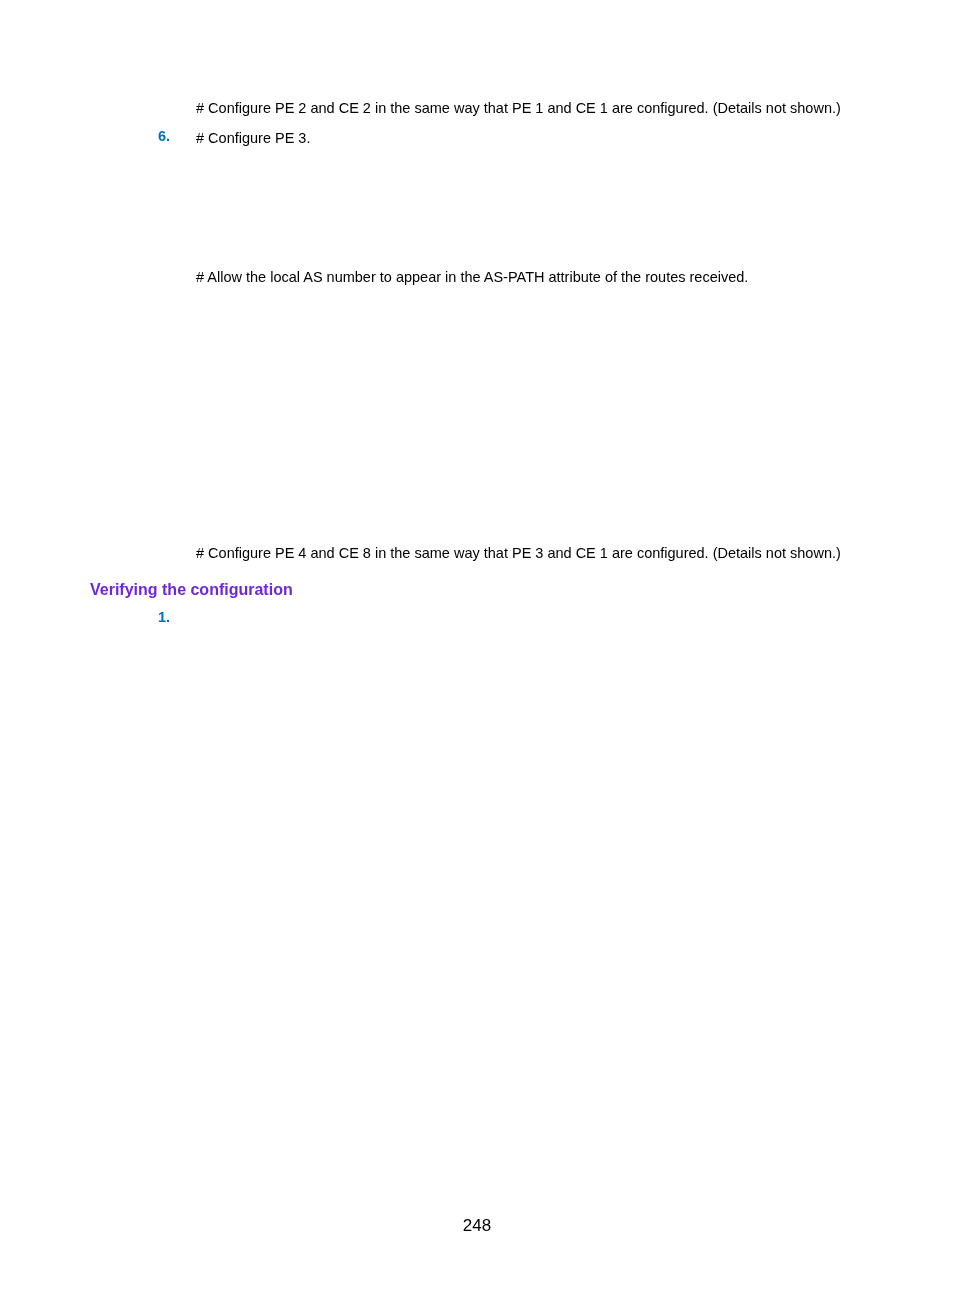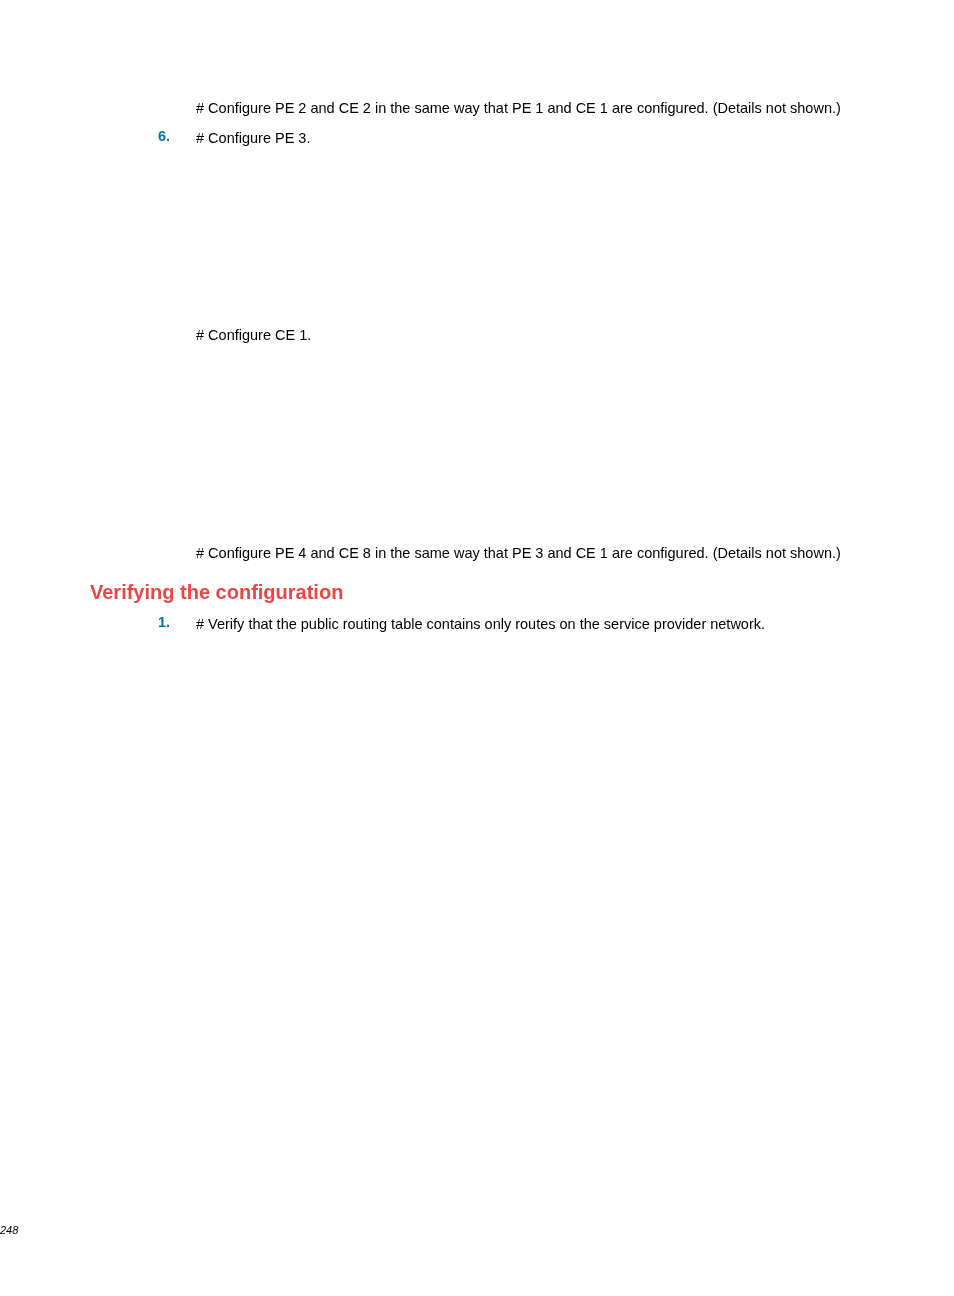--- a/index.html
+++ b/index.html
@@ -34,55 +34,53 @@
     position: absolute;
     left: 68px;
     top: 0;
     color: #0073b3;
     font-weight: bold;
   }
   .gap-code { height: 118px; }
   .gap-code-sm { height: 58px; }
   .gap-code-lg { height: 198px; }
   .section-heading {
-    color: #ef4444;
+    color: #6d28d9;
     font-weight: bold;
-    font-size: 20px;
+    font-size: 16px;
     margin-top: 18px;
     margin-bottom: 10px;
   }
   .page-number {
     position: absolute;
     bottom: 60px;
     left: 0;
     width: 100%;
-    text-align: left;
-    font-size: 11px;
-    font-style: italic;
+    text-align: center;
+    font-size: 17px;
   }
 </style>
 </head>
 <body>
 
 <div class="page">
 
   <div class="body-indent"># Configure PE 2 and CE 2 in the same way that PE 1 and CE 1 are configured. (Details not shown.)</div>
 
   <div class="numbered">
     <span class="num">6.</span>
     <div class="body-indent2"># Configure PE 3.</div>
     <div class="gap-code"></div>
+    <div class="body-indent"># Allow the local AS number to appear in the AS-PATH attribute of the routes received.</div>
     <div class="gap-code-sm"></div>
-    <div class="body-indent"># Configure CE 1.</div>
     <div class="gap-code-lg"></div>
     <div class="body-indent"># Configure PE 4 and CE 8 in the same way that PE 3 and CE 1 are configured. (Details not shown.)</div>
   </div>
 
   <div class="section-heading">Verifying the configuration</div>
 
   <div class="numbered">
     <span class="num">1.</span>
-    <div class="body-indent2"># Verify that the public routing table contains only routes on the service provider network.</div>
   </div>
 
 </div>
 
 <div class="page-number">248</div>
 
 </body></html>

